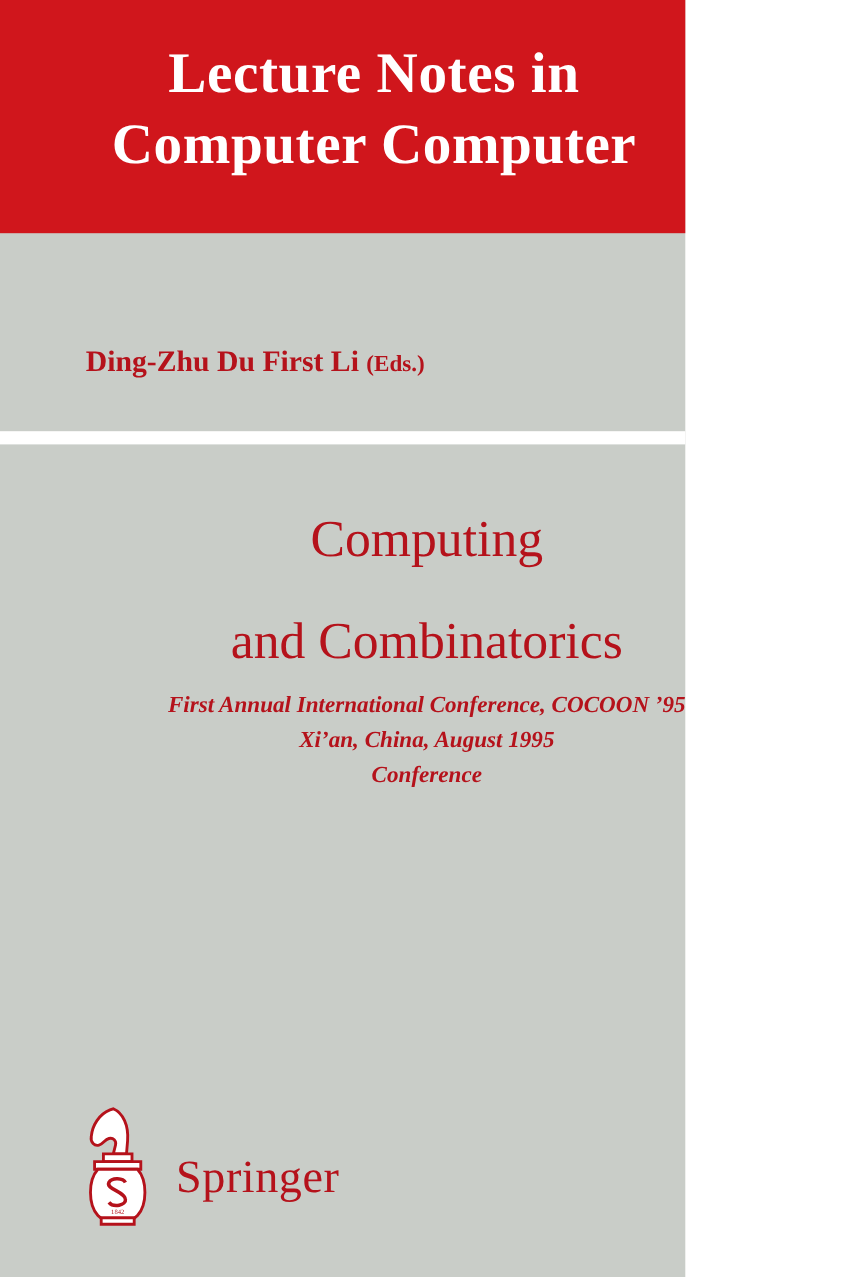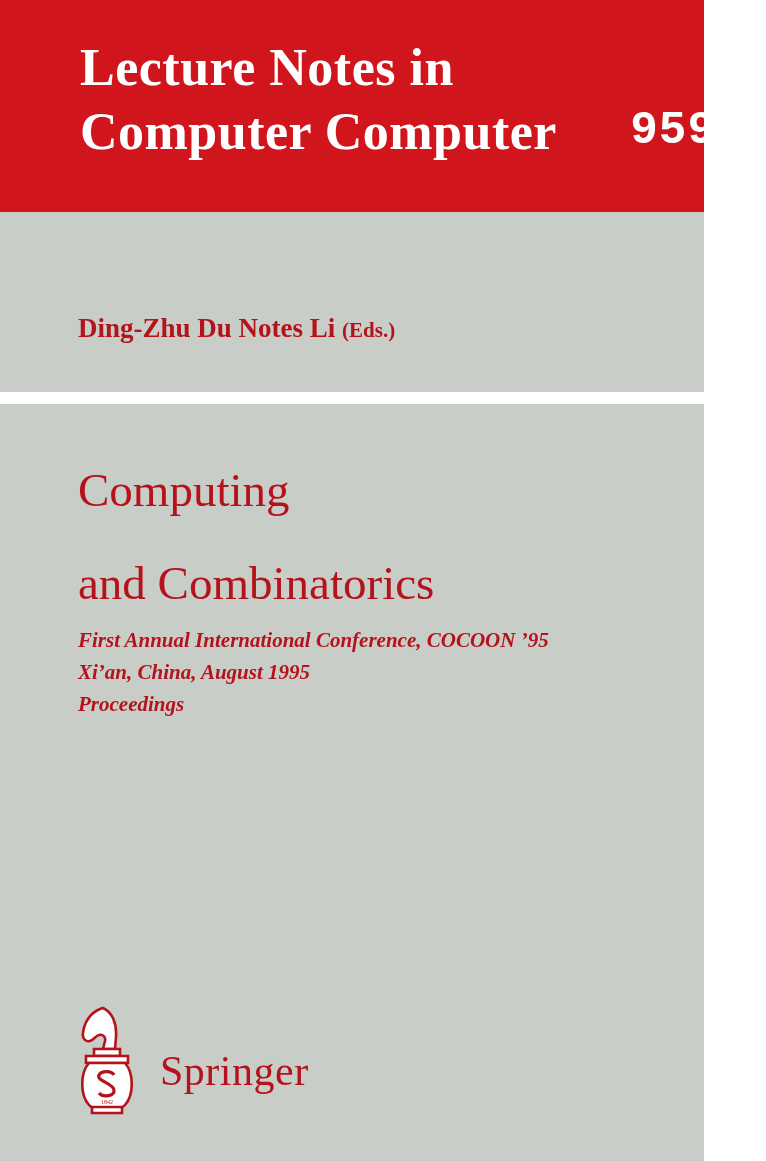--- a/index.html
+++ b/index.html
@@ -2,25 +2,26 @@
 <html><head>
 <meta charset="utf-8">
 <style>
   html, body {
     margin: 0;
     padding: 0;
     background: #ffffff;
   }
   .cover {
     position: relative;
-    width: 704px;
+    width: 623px;
     height: 1161px;
     background: #c9cdc8;
     font-family: "Liberation Serif", serif;
     overflow: hidden;
+    text-align: center;
   }
   
   .banner {
     position: absolute;
     left: 0;
     top: 0;
     width: 766px;
     height: 212px;
     background: #d0161c;
   }
@@ -135,34 +136,34 @@
 
   <div class="banner">
     <div class="banner-title">
       <span>Lecture Notes in</span>
       <span class="line2">Computer Computer</span>
     </div>
     <div class="volume-number">959</div>
   </div>
 
   <div class="editors">
-    <span>Ding-Zhu Du  Notes Li </span><span class="eds">(Eds.)</span>
+    <span>Ding-Zhu Du  First Li </span><span class="eds">(Eds.)</span>
   </div>
 
   <div class="separator"></div>
 
   <div class="book-title">
     <span>Computing</span>
     <span class="t2">and Combinatorics</span>
   </div>
 
   <div class="subtitle">
     <span>First Annual International Conference, COCOON ’95</span>
     <span>Xi’an, China, August 1995</span>
-    <span>Proceedings</span>
+    <span>Conference</span>
   </div>
 
   <div class="logo-block">
     <svg class="logo-mark" viewBox="0 0 72 118">
       <g fill="none" stroke="#b5121b" stroke-width="2.6">
 
         <path d="M30 6 C20 10 14 20 13 30 C12 36 16 39 20 38 C24 37 25 33 29 32 C33 31 36 34 35 38 L33 46 L45 46 L46 34 C47 20 42 9 33 5 Z" fill="#ffffff"></path>
 
         <path d="M24 46 L50 46 L50 53 L24 53 Z" fill="#ffffff"></path>
 

